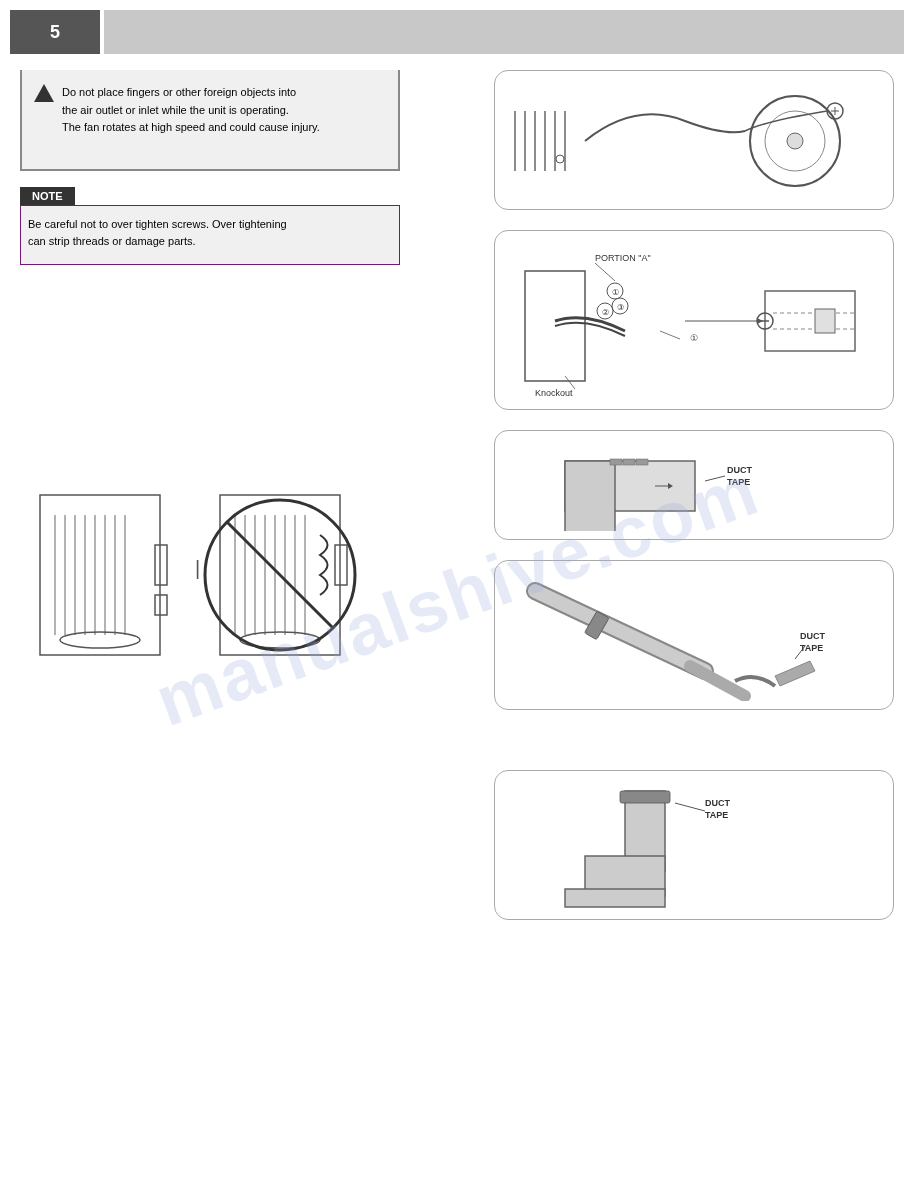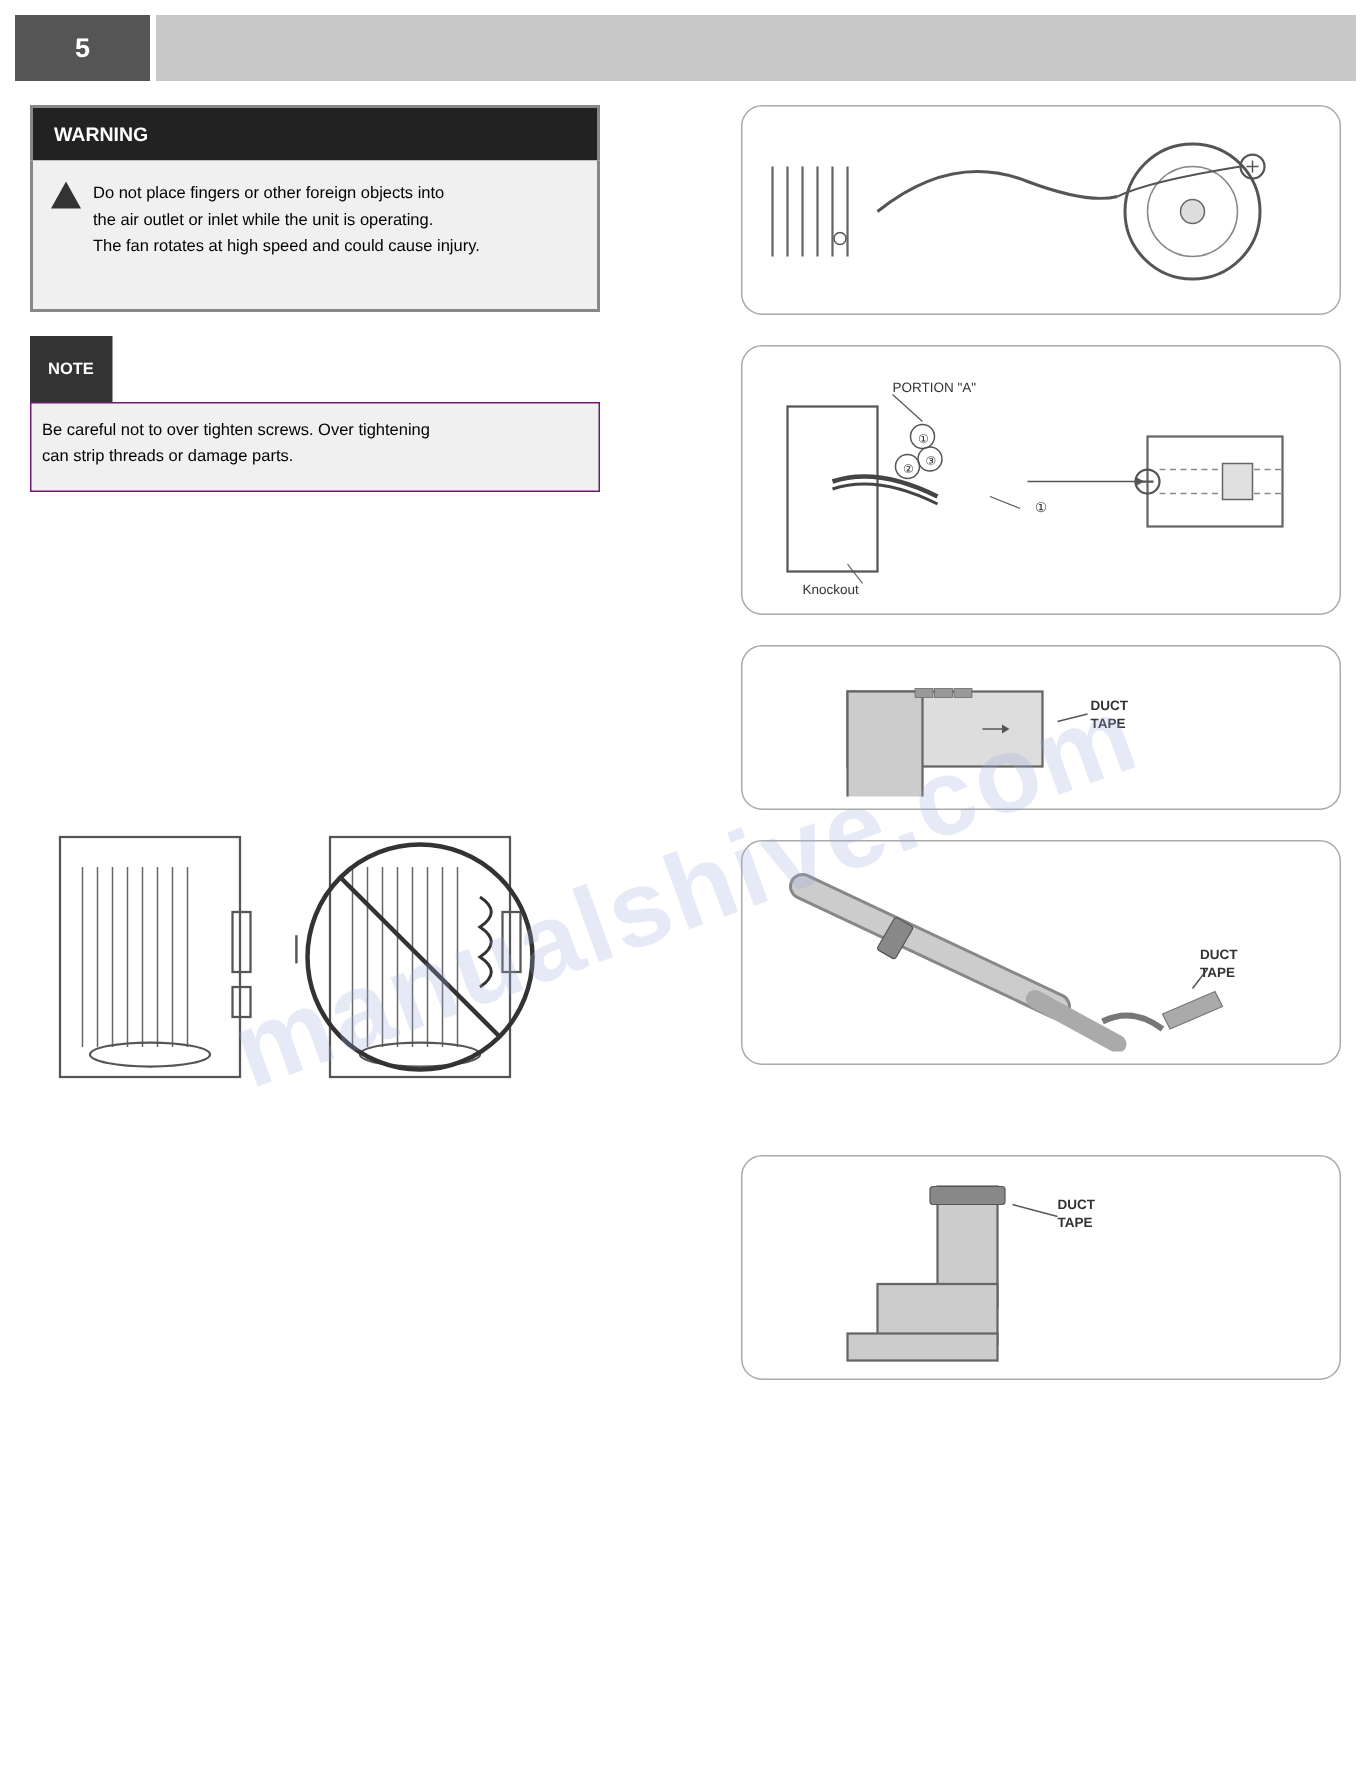--- a/index.html
+++ b/index.html
@@ -74,21 +74,21 @@
       border-left: 10px solid transparent;
       border-right: 10px solid transparent;
       border-bottom: 18px solid #333;
     }
 
     
     .note-tab {
       background: #333;
       color: #fff;
       display: inline-block;
-      padding: 16px 12px;
+      padding: 3px 12px;
       font-size: 11px;
       font-weight: bold;
       margin-top: 16px;
     }
     .note-body {
       background: #f0f0f0;
       border: 1px solid #701a75;
       padding: 10px 7px;
       width: 380px;
       font-size: 11px;
@@ -143,21 +143,20 @@
 
 <div class="watermark">manualshive.com</div>
 
 <div class="header">
   <div class="header-num">5</div>
   <div class="header-bar"></div>
 </div>
 
 <div class="left-col">
   
-  <div class="warning-title-box">WARNING</div>
   
   <div class="warning-body">
     <div class="warning-triangle"></div>
     <div>
       Do not place fingers or other foreign objects into<br>
       the air outlet or inlet while the unit is operating.<br>
       The fan rotates at high speed and could cause injury.
     </div>
   </div>
 

